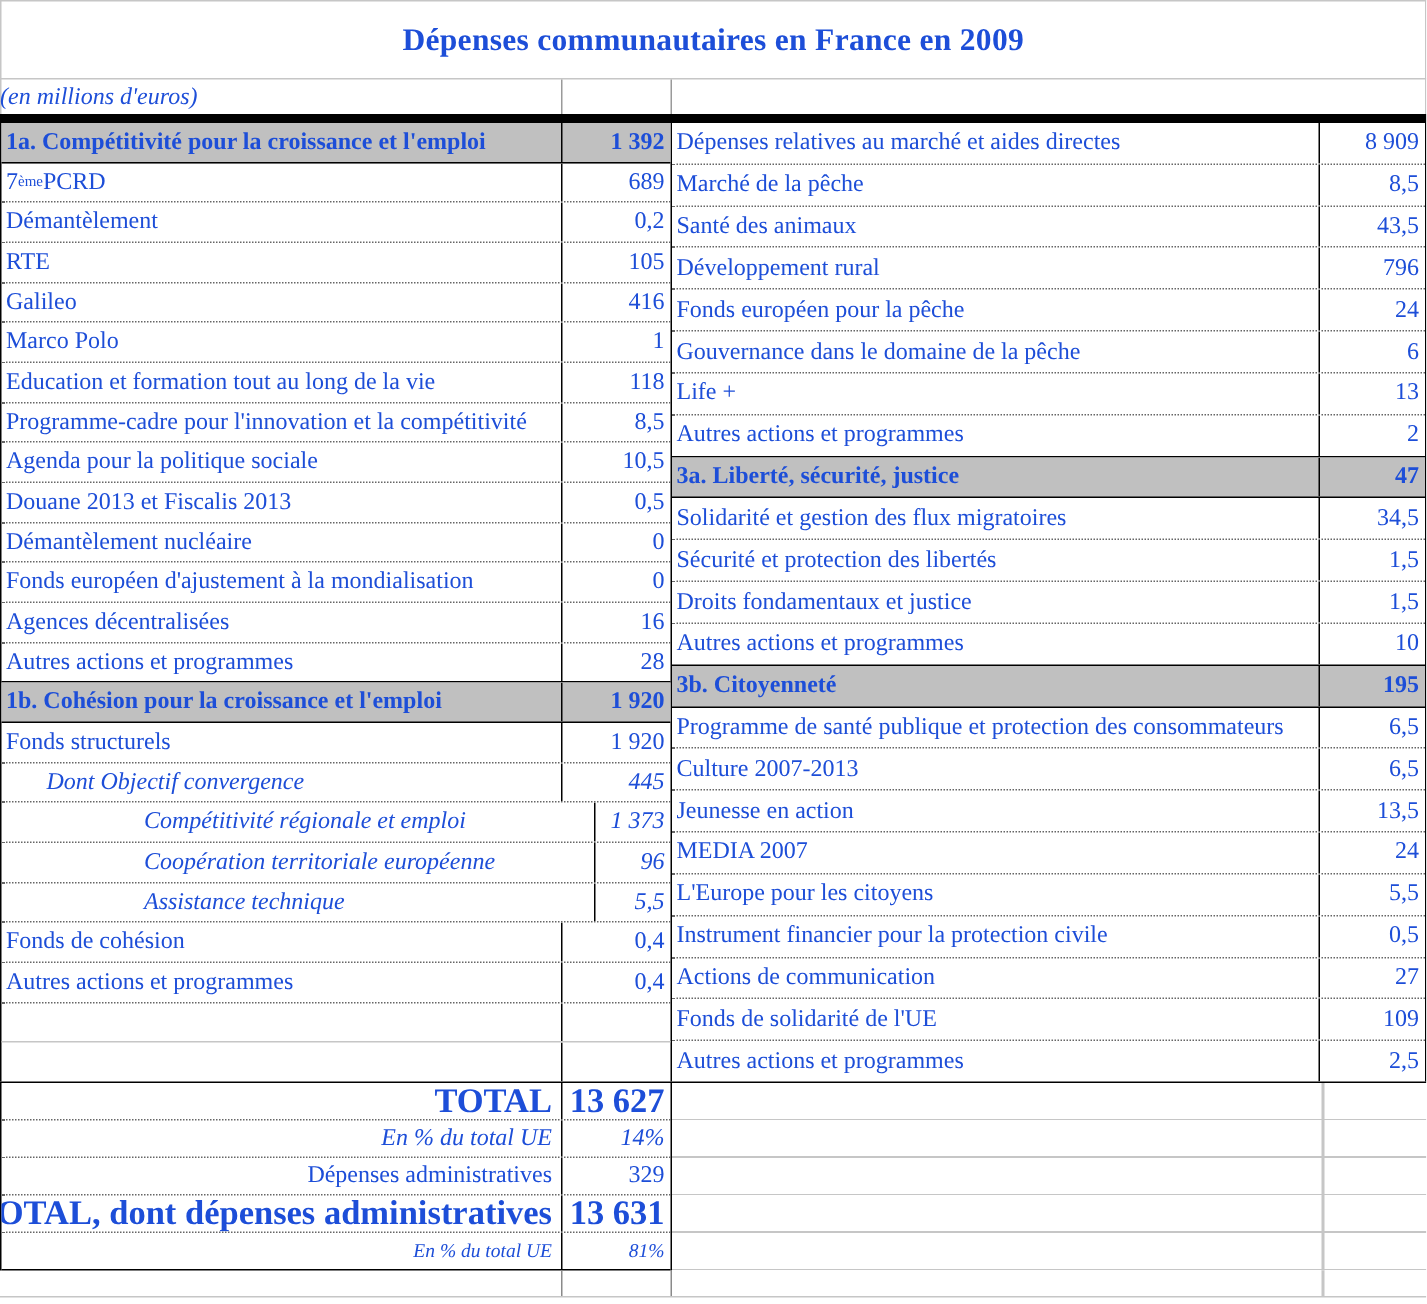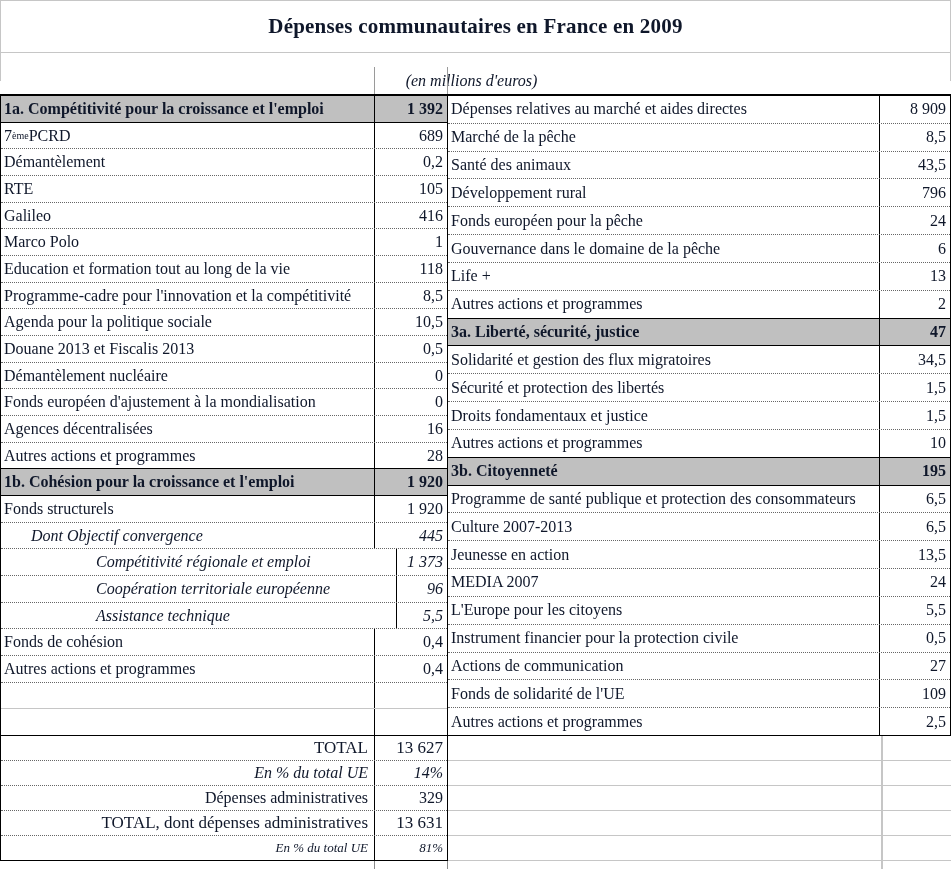--- a/index.html
+++ b/index.html
@@ -2,41 +2,41 @@
 <html><head>
 <meta charset="utf-8">
 <style>
   html,body{margin:0;padding:0;background:#fff;}
   *{box-sizing:border-box;}
   .sheet{
     position:relative;
     width:951px;height:869px;
     background:#fff;
     font-family:"Liberation Serif","DejaVu Serif",serif;
-    color:#0f172a;
+    color:#1d4ed8;
     overflow:hidden;
   }
   
   .edge-top{position:absolute;top:0;left:0;right:0;height:1px;background:#c6c6c6;}
   .edge-left-top{position:absolute;top:0;left:0;width:1px;height:81px;background:#c6c6c6;}
   .edge-right-top{position:absolute;top:0;right:0;width:1px;height:81px;background:#c6c6c6;}
 
   .title-row{
     height:53px;
     display:flex;align-items:center;justify-content:center;
     border-bottom:1px solid #c6c6c6;
   }
   .title-row .title{
     font-size:21px;font-weight:bold;letter-spacing:0.2px;
     white-space:nowrap;
   }
   .subtitle-row{
     position:relative;height:29px;
-    border-bottom:2px solid #000000;
-    display:flex;align-items:center;justify-content:center;margin-top:14px;
+    border-bottom:6px solid #000000;
+    display:flex;align-items:center;justify-content:flex-start;
   }
   .subtitle-row .unit{
     font-style:italic;font-size:16px;padding-right:8px;white-space:nowrap;
   }
   .subtitle-row .vgrid{position:absolute;top:0;bottom:0;width:1px;background:#9a9a9a;}
   .vg-a{left:374px;} .vg-b{left:447px;}
 
   
   .body{
     display:flex;height:640px;border-bottom:1px solid #000;
@@ -61,21 +61,21 @@
 
   
   .footer{position:relative;height:125px;}
   .footer-left{
     position:absolute;left:0;top:0;width:448px;height:125px;
     border-left:1px solid #000;border-right:1px solid #000;
     display:flex;flex-direction:column;
   }
   .frow{display:flex;flex:1 1 0;min-height:0;font-size:16px;}
   .frow .cell.label{width:374px;justify-content:flex-end;padding-right:6px;padding-left:0;}
-  .frow.bold{font-weight:normal;font-size:17px;}
+  .frow.bold{font-weight:bold;font-size:23px;}
   .frow.italic{font-style:italic;}
   .frow.italic-small{font-style:italic;font-size:13px;}
   .footer-grid{
     position:absolute;left:448px;right:0;top:0;height:125px;
     background:repeating-linear-gradient(to bottom,
       transparent 0px,transparent 24px,#c6c6c6 24px,#c6c6c6 25px);
   }
   .footer-grid .vgray{position:absolute;top:0;bottom:0;left:433px;width:2px;background:#c6c6c6;}
 
   

